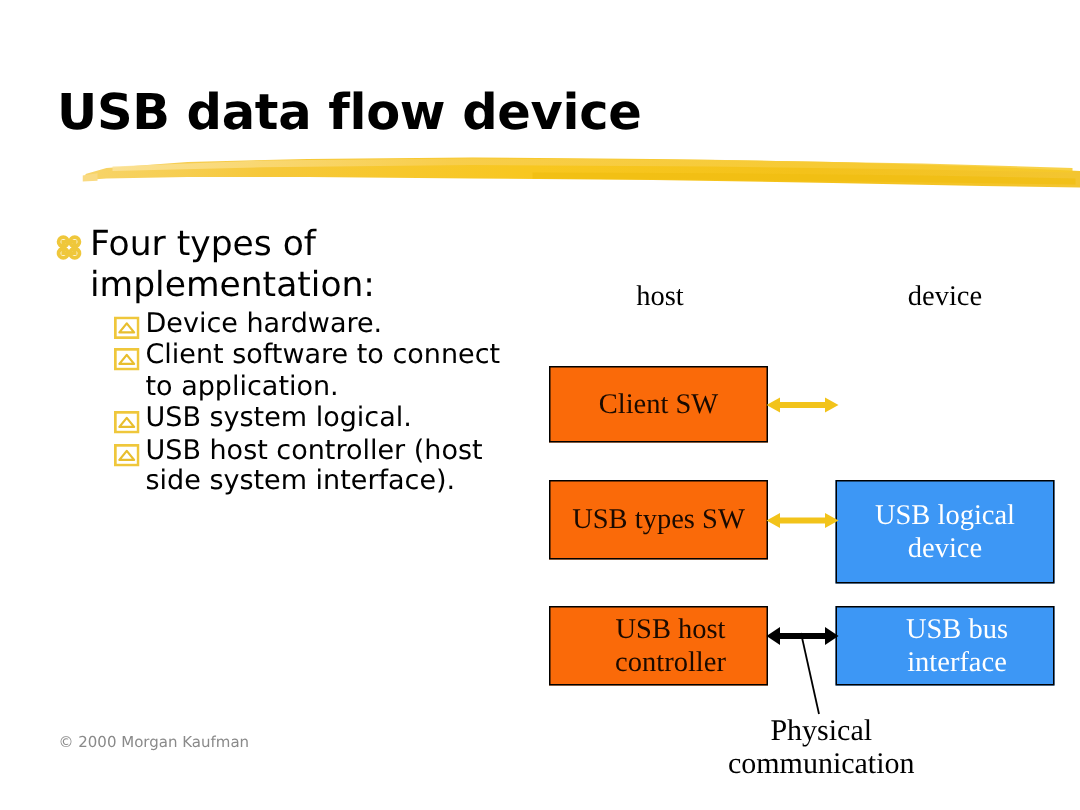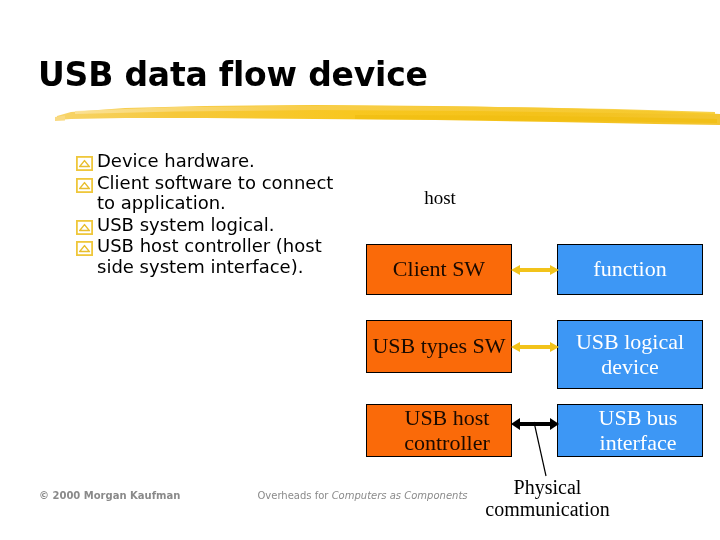--- a/index.html
+++ b/index.html
@@ -113,21 +113,21 @@
 
   .dbox {
     position: absolute;
     border: 1.5px solid #000000;
     box-sizing: border-box;
     display: flex;
     align-items: center;
     justify-content: center;
     text-align: center;
     font-family: "Liberation Serif", "DejaVu Serif", serif;
-    font-size: 22px;
+    font-size: 19px;
     line-height: 1.12;
     padding: 0 4px;
   }
   .dbox.host   { background: #FA6A09; color: #1a0a00; }
   .dbox.device { background: #3D97F5; color: #ffffff; }
 
   #box-client-sw   { left: 366px; top: 212px; width: 146px; height: 51px; }
   #box-function    { left: 557px; top: 212px; width: 146px; height: 51px; }
   #box-usb-sys-sw  { left: 366px; top: 288px; width: 146px; height: 53px; }
   #box-usb-logical { left: 557px; top: 288px; width: 146px; height: 69px; }
@@ -160,21 +160,21 @@
   }
 
   
   .footer-text {
     position: absolute;
     font-family: "DejaVu Sans", "Liberation Sans", sans-serif;
     font-size: 10px;
     line-height: 1.45;
     color: #8a8a8a;
   }
-  #footer-copyright { left: 39px;  top: 489px; width: 160px; text-align: left; font-weight: bold; }
+  #footer-copyright { left: 39px;  top: 489px; width: 160px; text-align: left; }
   #footer-credit    { left: 255px; top: 489px; width: 215px; text-align: center; }
   #footer-credit i  { font-style: italic; }
 </style>
 </head>
 <body>
 
 <div id="slide">
 
   <div id="slide-title">USB data flow device</div>
 
@@ -196,20 +196,32 @@
     <path d="M2,18 L16,14 L70,10 L150,8 L260,7 L380,8 L500,10 L600,13 L666,16
              L666,27 L600,26 L500,24 L380,22 L260,21 L150,20 L70,20 L16,21 L2,22 Z" fill="url(#swGrad)"></path>
     <path d="M20,13 L120,9 L260,7.5 L420,8.5 L560,11 L660,14 L660,17 L560,15
              L420,13 L260,12 L120,13.5 L20,16 Z" fill="url(#swGradTop)" opacity="0.85"></path>
     <path d="M300,17 L430,17.5 L560,19 L662,21 L662,25 L560,23.5 L430,22 L300,21 Z" fill="#F0BE12" opacity="0.75"></path>
     <path d="M0,19 L10,17.5 L10,22.5 L0,23 Z" fill="#F9DA82"></path>
   </svg>
 
   <div id="bullet-list">
 
+    <div class="bullet-l1">
+      <svg class="glyph-clover" viewBox="0 0 20 20">
+        <g fill="none" stroke="#EFC73B" stroke-width="2.6">
+          <circle cx="6.2" cy="6.2" r="3.1"></circle>
+          <circle cx="13.8" cy="6.2" r="3.1"></circle>
+          <circle cx="6.2" cy="13.8" r="3.1"></circle>
+          <circle cx="13.8" cy="13.8" r="3.1"></circle>
+        </g>
+        <rect x="6.2" y="6.2" width="7.6" height="7.6" fill="none" stroke="#EFC73B" stroke-width="2.6"></rect>
+      </svg>
+      <span class="b-text">Four types of implementation:</span>
+    </div>
 
     <div class="bullet-l2">
       <svg class="glyph-chevbox" viewBox="0 0 17 15">
         <rect x="0.9" y="0.9" width="15.2" height="13.2" fill="#FFFFFF" stroke="#EFC73B" stroke-width="1.8"></rect>
         <path d="M3.6,10.6 L8.5,4.6 L13.4,10.6 Z" fill="none" stroke="#E8BE2E" stroke-width="1.5" stroke-linejoin="round"></path>
       </svg>
       <span class="b-text">Device hardware.</span>
     </div>
 
     <div class="bullet-l2">
@@ -234,23 +246,23 @@
         <path d="M3.6,10.6 L8.5,4.6 L13.4,10.6 Z" fill="none" stroke="#E8BE2E" stroke-width="1.5" stroke-linejoin="round"></path>
       </svg>
       <span class="b-text">USB host controller (host side system interface).</span>
     </div>
 
   </div>
 
   <div id="diagram">
 
     <div class="col-head" id="head-host">host</div>
+    <div class="col-head" id="head-device">device</div>
 
     <div class="dbox host" id="box-client-sw">Client SW</div>
-    <div class="dbox device" id="box-function">function</div>
 
     <div class="dbox host" id="box-usb-sys-sw">USB types SW</div>
     <div class="dbox device" id="box-usb-logical">USB logical device</div>
 
     <div class="dbox host" id="box-usb-host-ct">USB host controller</div>
     <div class="dbox device" id="box-usb-bus-if">USB bus interface</div>
 
     <svg class="arrow-svg" id="arrow-1" viewBox="0 0 50 20">
       <line x1="8" y1="10" x2="42" y2="10" stroke="#F2C31A" stroke-width="4"></line>
       <path d="M1,10 L10,5 L10,15 Z" fill="#F2C31A"></path>
@@ -275,15 +287,14 @@
 
     <div id="physical-label">
       <div>Physical</div>
       <div>communication</div>
     </div>
 
   </div>
 
   <div class="footer-text" id="footer-copyright">© 2000 Morgan Kaufman</div>
 
-  <div class="footer-text" id="footer-credit"><span>Overheads for </span><i>Computers as Components</i></div>
 
 </div>
 
 </body></html>

